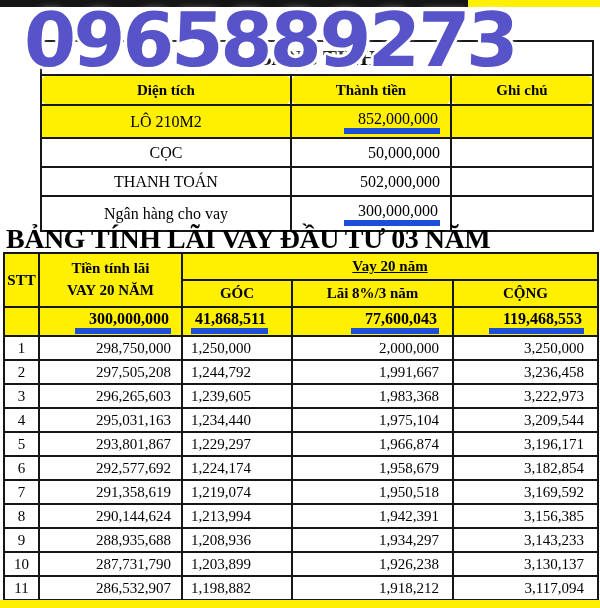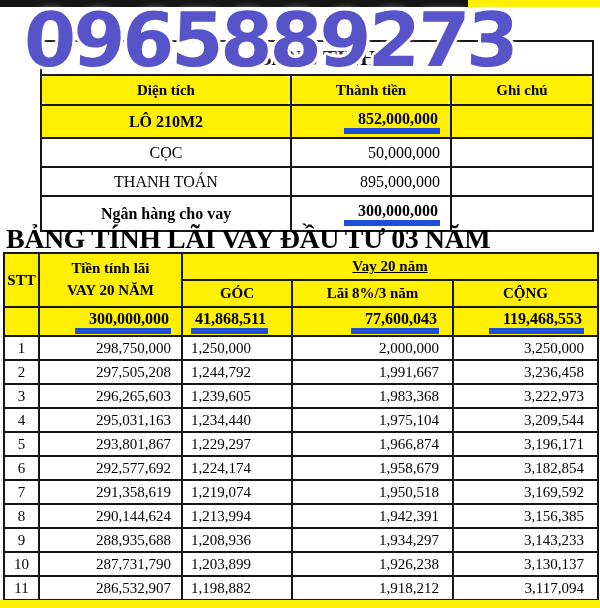--- a/index.html
+++ b/index.html
@@ -31,21 +31,21 @@
       0 -3px 0 #fff, 0 3px 0 #fff, -3px 0 0 #fff, 3px 0 0 #fff,
       0 0 8px rgba(255,255,255,.9);
   }
 
   table{border-collapse:collapse;table-layout:fixed;}
   td{border:2px solid #161616;overflow:hidden;white-space:nowrap;vertical-align:middle;padding:0;}
   .yellow{background:#ffef00;}
   .center{text-align:center;}
   .left{text-align:left;padding-left:8px;}
   .right{text-align:right;padding-right:10px;}
-  .bold{font-weight:bold;}
+  .bold{font-weight:normal;}
 
   
   .acct-ul{display:inline-block;border-bottom:6px solid #1d4ed8;padding:0 2px 0 14px;}
 
   
   .t1{position:absolute;left:40px;top:40px;width:552px;}
   .t1 col.c1{width:250px;} .t1 col.c2{width:160px;} .t1 col.c3{width:142px;}
   .t1 .title-row td{height:32px;font-size:21px;font-weight:bold;text-align:center;}
   .t1 .hdr td{height:28px;font-size:15px;font-weight:bold;text-align:center;border-radius:8px;}
   .t1 .r-hl td{height:31px;}
@@ -101,21 +101,21 @@
       <td class="yellow right"><span class="bold acct-ul">852,000,000</span></td>
       <td class="yellow"></td>
     </tr>
     <tr class="r">
       <td class="center">CỌC</td>
       <td class="right">50,000,000</td>
       <td></td>
     </tr>
     <tr class="r">
       <td class="center">THANH TOÁN</td>
-      <td class="right">895,000,000</td>
+      <td class="right">502,000,000</td>
       <td></td>
     </tr>
     <tr class="r-last">
       <td class="center bold">Ngân hàng cho vay</td>
       <td class="right"><span class="bold acct-ul">300,000,000</span></td>
       <td></td>
     </tr>
   </tbody>
     </table>
 

